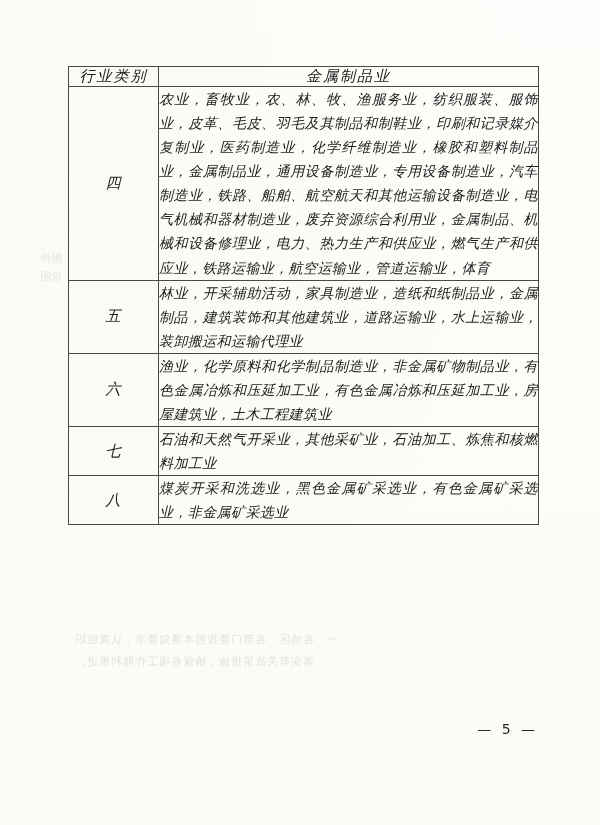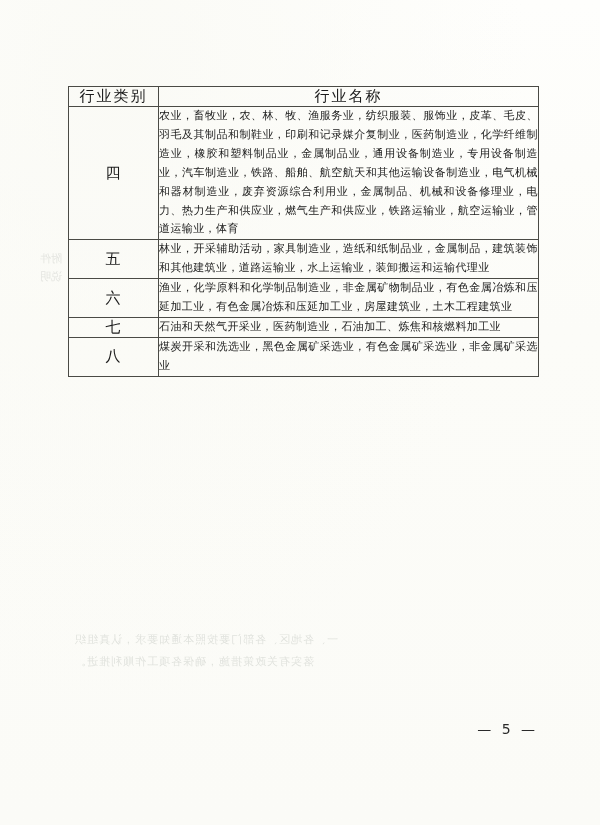--- a/index.html
+++ b/index.html
@@ -25,22 +25,23 @@
     position: absolute;
     left: 0; top: 0; right: 0; bottom: 0;
     background:
       radial-gradient(ellipse at 20% 10%, rgba(250,250,245,0.9), rgba(252,252,248,0) 60%),
       linear-gradient(180deg, #fefefc 0%, #fcfcf8 40%, #fbfbf7 100%);
     pointer-events: none;
   }
   .table-wrap {
     position: absolute;
     left: 68px;
-    top: 86px;
+    top: 66px;
     width: 470px;
+    font-style: italic;
   }
   table.doc-table {
     border-collapse: collapse;
     width: 470px;
     table-layout: fixed;
     background: transparent;
   }
   table.doc-table td, table.doc-table th {
     border: 1px solid #4a4a45;
     padding: 0;
@@ -57,21 +58,21 @@
     padding: 11px 0 11px 0;
     font-weight: normal;
     font-family: "DejaVu Sans", sans-serif;
   }
   .cat-cell {
     text-align: center;
     font-size: 15px;
     letter-spacing: 1px;
   }
   .name-cell {
-    font-size: 11px;
+    font-size: 14px;
     line-height: 1.72;
     letter-spacing: 0.4px;
     padding: 9px 12px 9px 12px;
     text-align: justify;
     text-justify: inter-ideograph;
   }
   .page-number {
     position: absolute;
     right: 62px;
     bottom: 88px;
@@ -116,39 +117,39 @@
 
   <div class="table-wrap">
     <table class="doc-table">
       <colgroup>
         <col class="col-cat">
         <col class="col-name">
       </colgroup>
       <thead>
         <tr>
           <th class="head-cell">行业类别</th>
-          <th class="head-cell">行业名称</th>
+          <th class="head-cell">金属制品业</th>
         </tr>
       </thead>
       <tbody>
         <tr>
           <td class="cat-cell">四</td>
           <td class="name-cell">农业，畜牧业，农、林、牧、渔服务业，纺织服装、服饰业，皮革、毛皮、羽毛及其制品和制鞋业，印刷和记录媒介复制业，医药制造业，化学纤维制造业，橡胶和塑料制品业，金属制品业，通用设备制造业，专用设备制造业，汽车制造业，铁路、船舶、航空航天和其他运输设备制造业，电气机械和器材制造业，废弃资源综合利用业，金属制品、机械和设备修理业，电力、热力生产和供应业，燃气生产和供应业，铁路运输业，航空运输业，管道运输业，体育</td>
         </tr>
         <tr>
           <td class="cat-cell">五</td>
           <td class="name-cell">林业，开采辅助活动，家具制造业，造纸和纸制品业，金属制品，建筑装饰和其他建筑业，道路运输业，水上运输业，装卸搬运和运输代理业</td>
         </tr>
         <tr>
           <td class="cat-cell">六</td>
           <td class="name-cell">渔业，化学原料和化学制品制造业，非金属矿物制品业，有色金属冶炼和压延加工业，有色金属冶炼和压延加工业，房屋建筑业，土木工程建筑业</td>
         </tr>
         <tr>
           <td class="cat-cell">七</td>
-          <td class="name-cell">石油和天然气开采业，医药制造业，石油加工、炼焦和核燃料加工业</td>
+          <td class="name-cell">石油和天然气开采业，其他采矿业，石油加工、炼焦和核燃料加工业</td>
         </tr>
         <tr>
           <td class="cat-cell">八</td>
           <td class="name-cell">煤炭开采和洗选业，黑色金属矿采选业，有色金属矿采选业，非金属矿采选业</td>
         </tr>
       </tbody>
     </table>
   </div>
 
   <div class="page-number">— 5 —</div>

